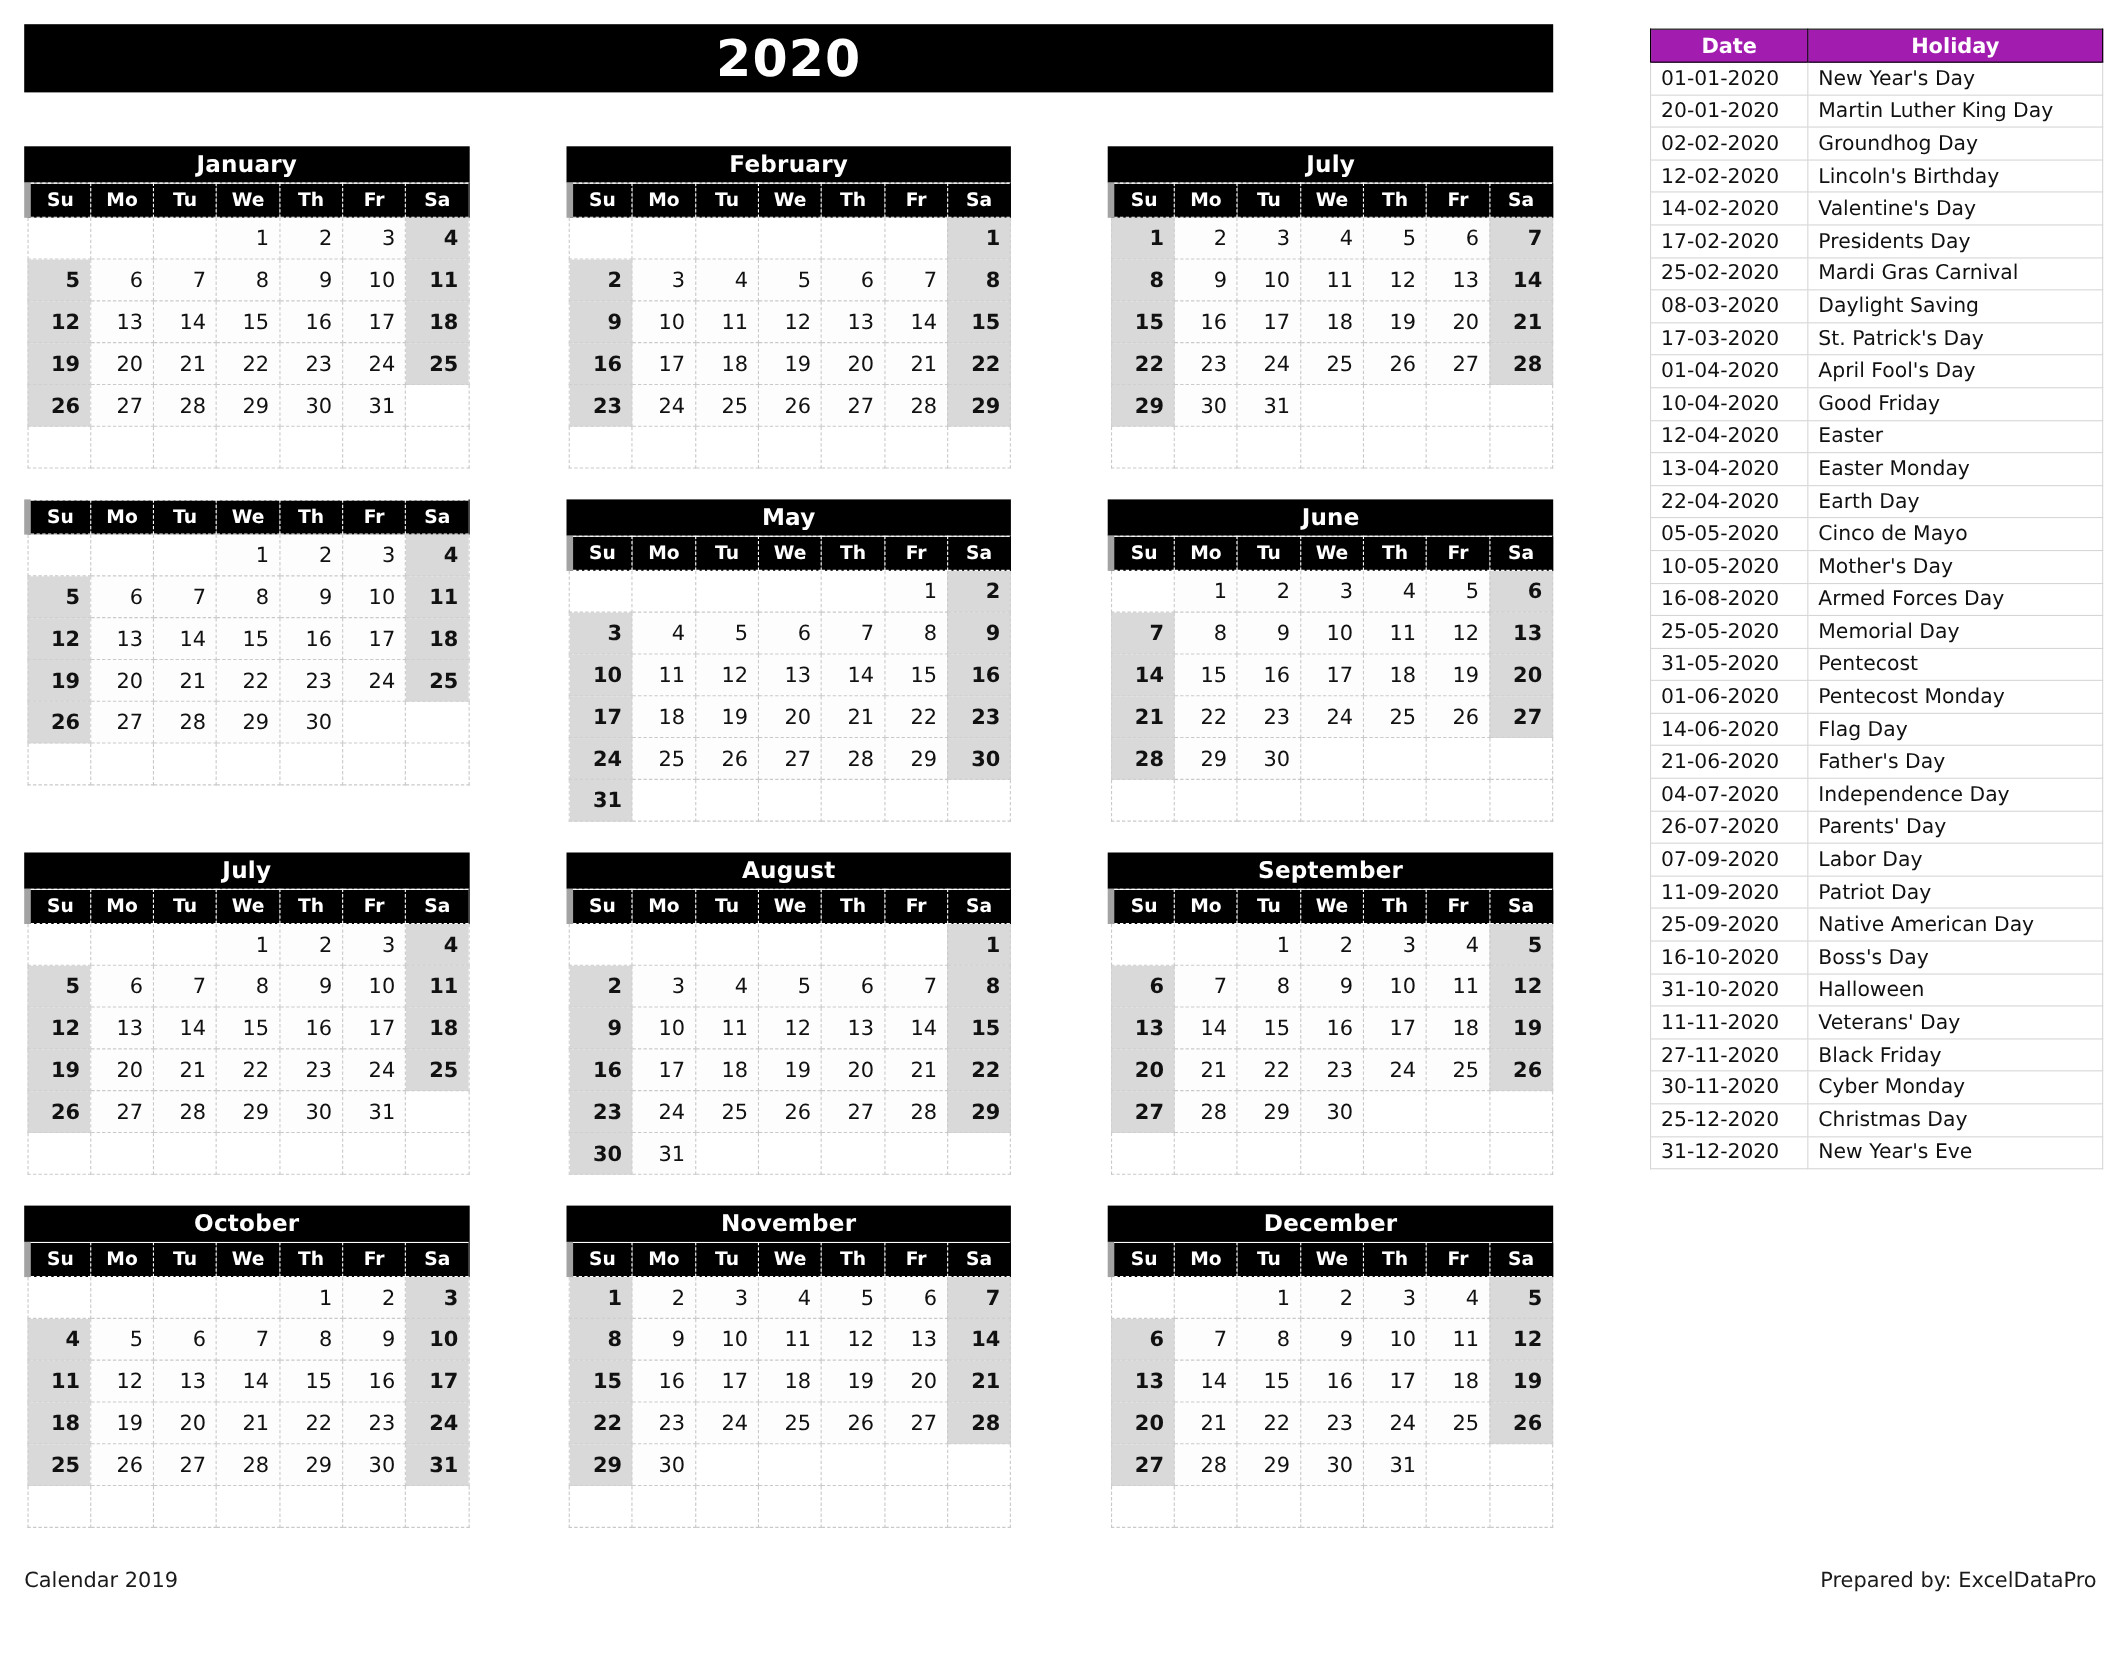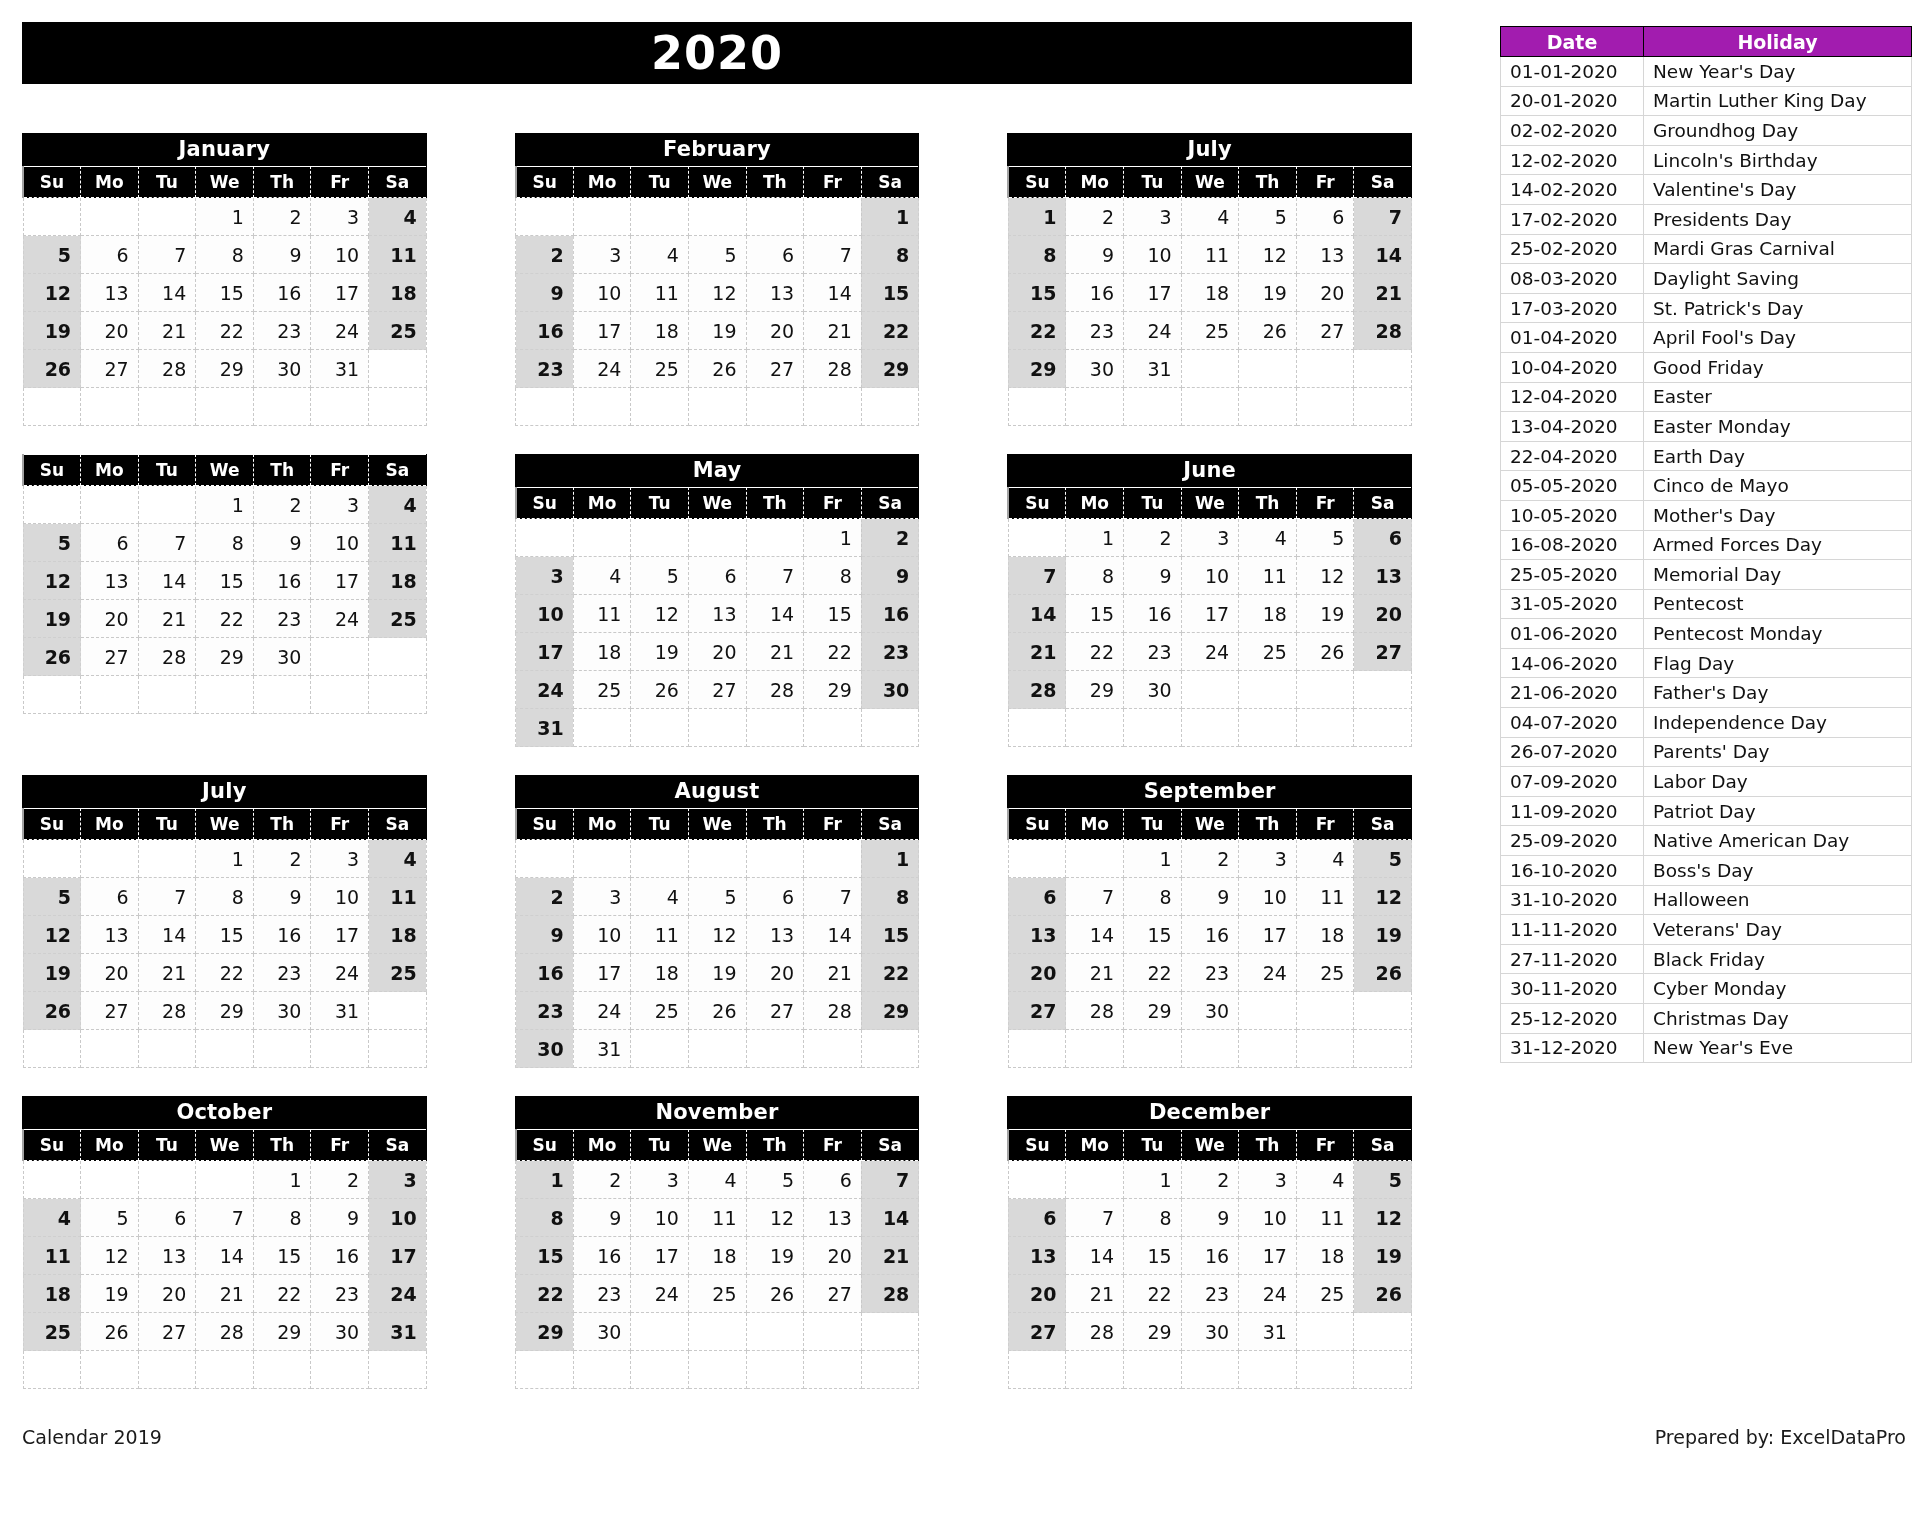--- a/index.html
+++ b/index.html
@@ -73,21 +73,21 @@
     font-size: 17px;
     font-weight: bold;
     height: 31px;
     padding: 0;
     text-align: center;
     border-left: 1px dashed #ffffff;
     border-right: 1px dashed #ffffff;
     border-top: 1px dashed #ffffff;
     border-bottom: 1px dashed #ffffff;
   }
-  table.cal th:first-child { border-left: 2px solid #a3a3a3; }
+  table.cal th:first-child { border-left: 6px solid #a3a3a3; }
   table.cal th:last-child  { border-right: 1px solid #000000; }
 
   table.cal td {
     height: 38px;
     padding: 0 9px 0 0;
     text-align: right;
     font-size: 19px;
     color: #111111;
     background: #fdfdfd;
     border: 1px dashed #c9c9c9;

